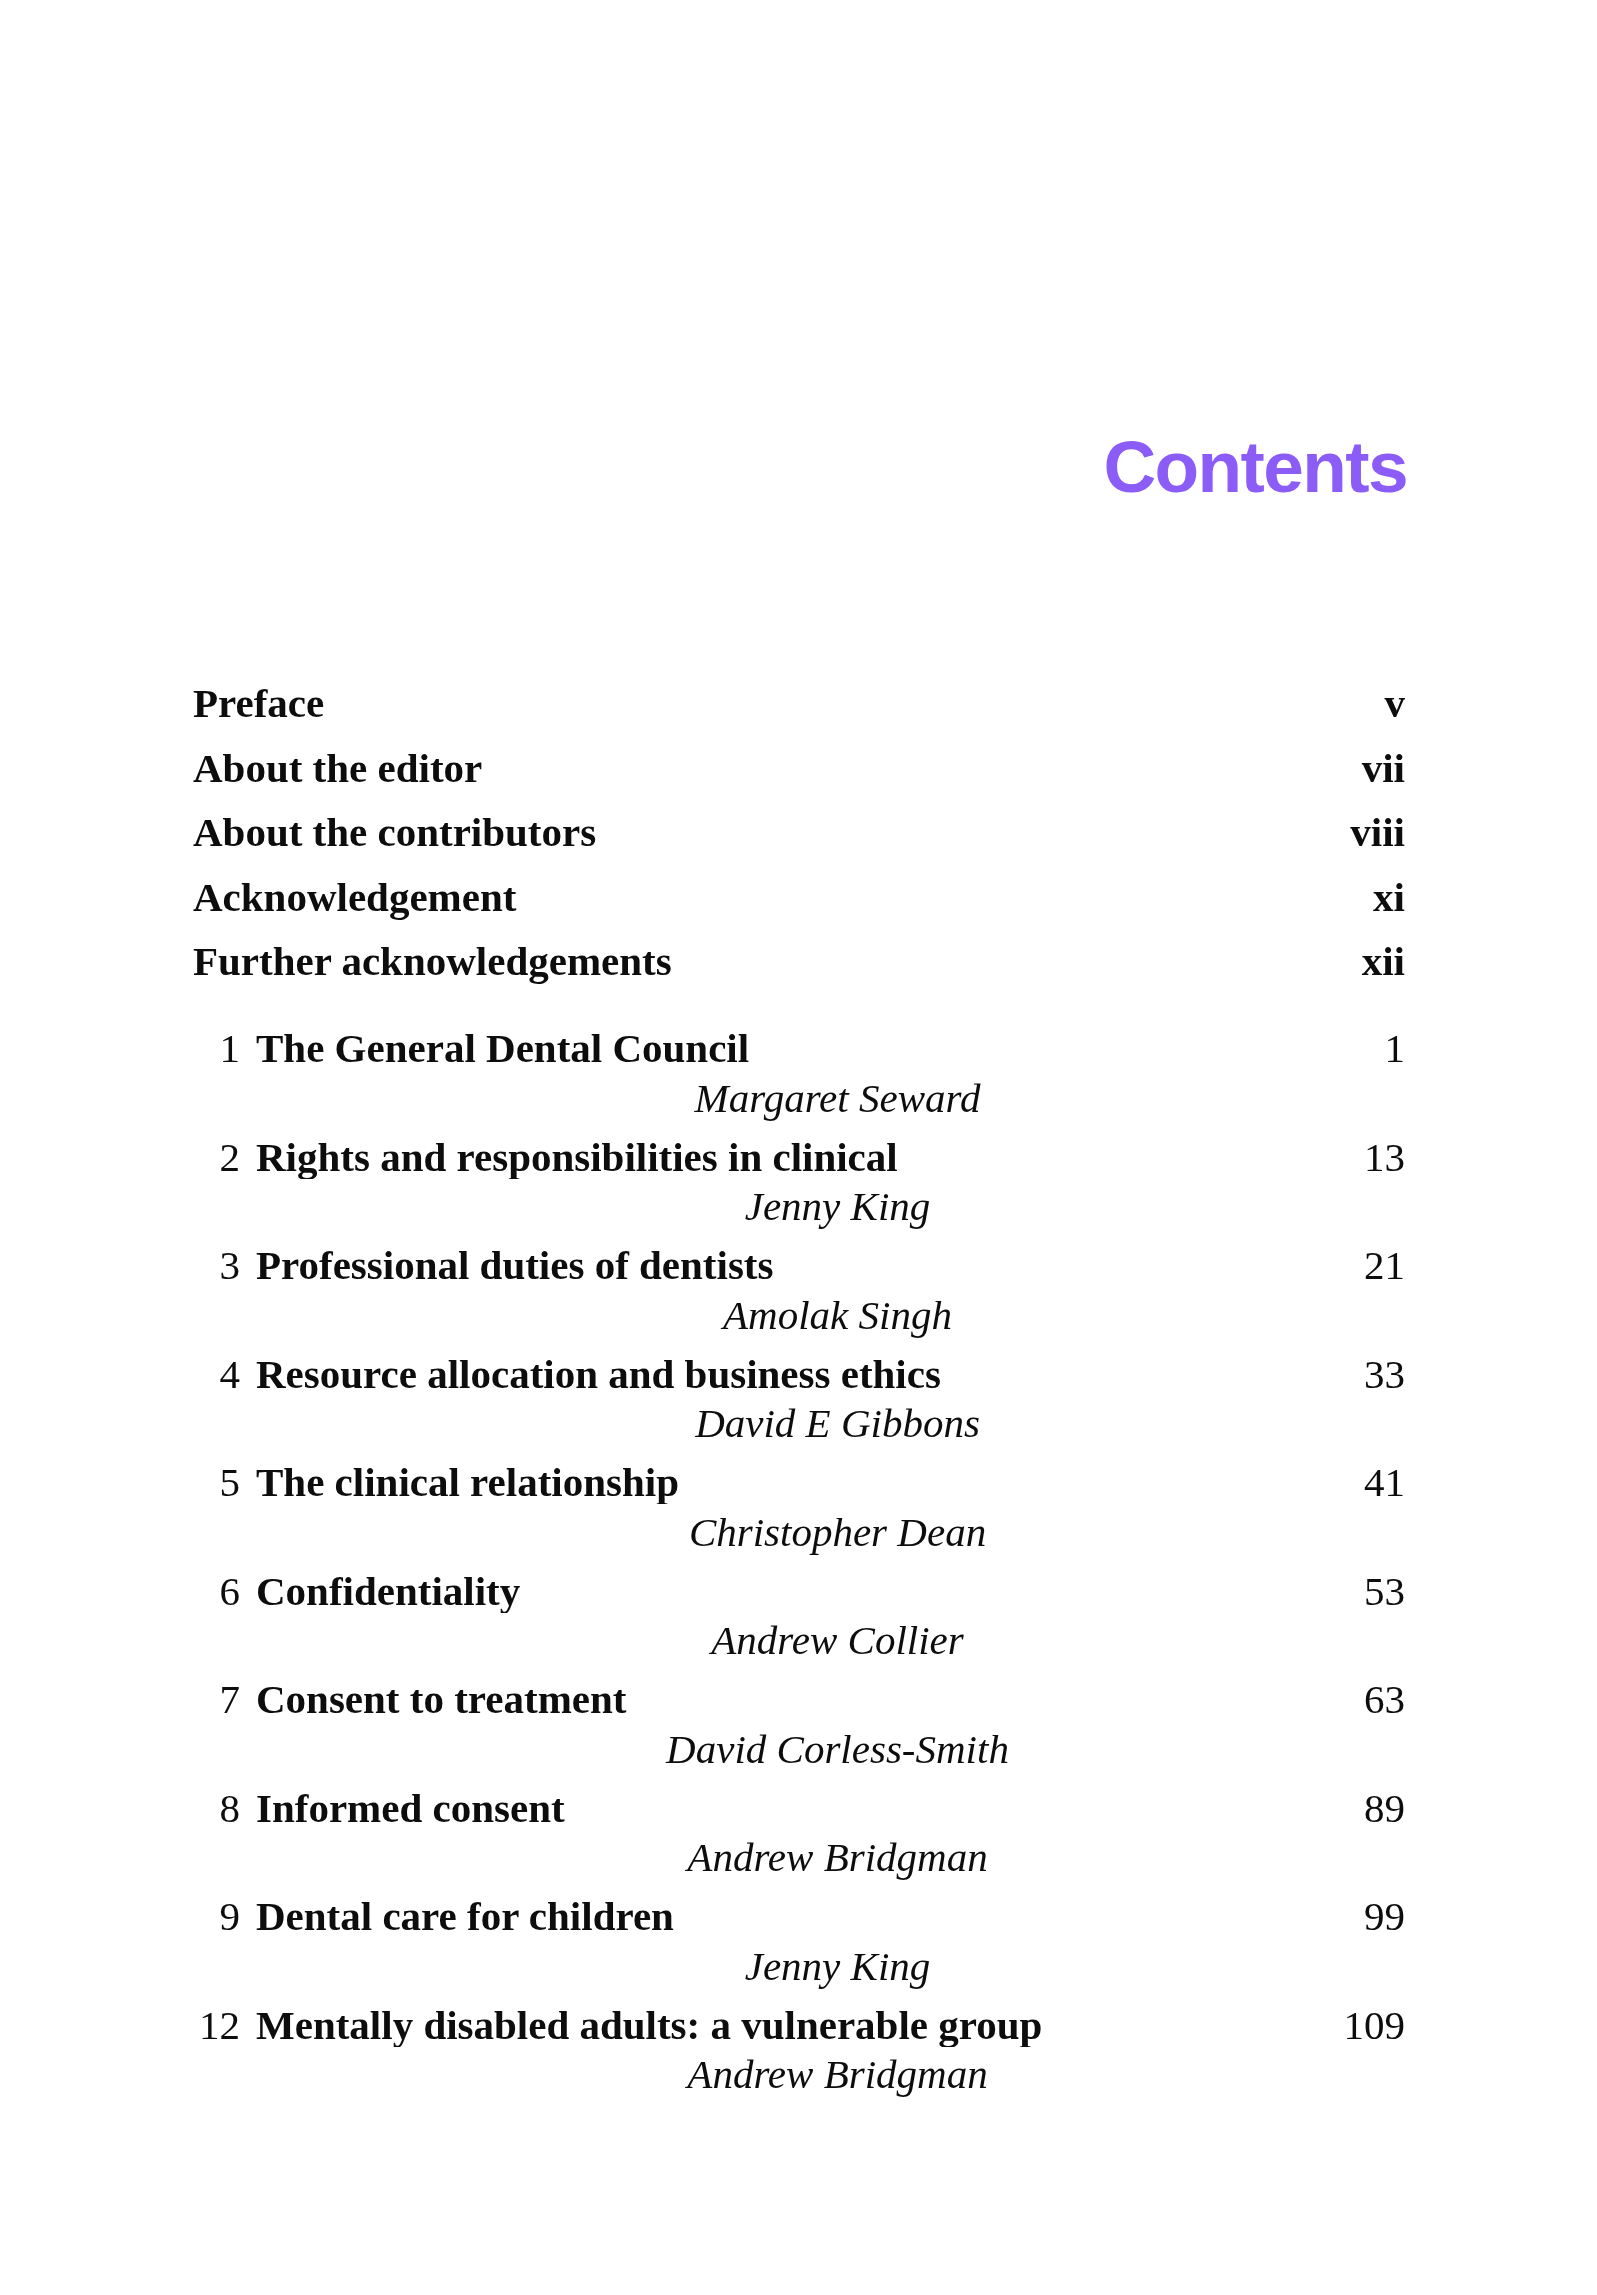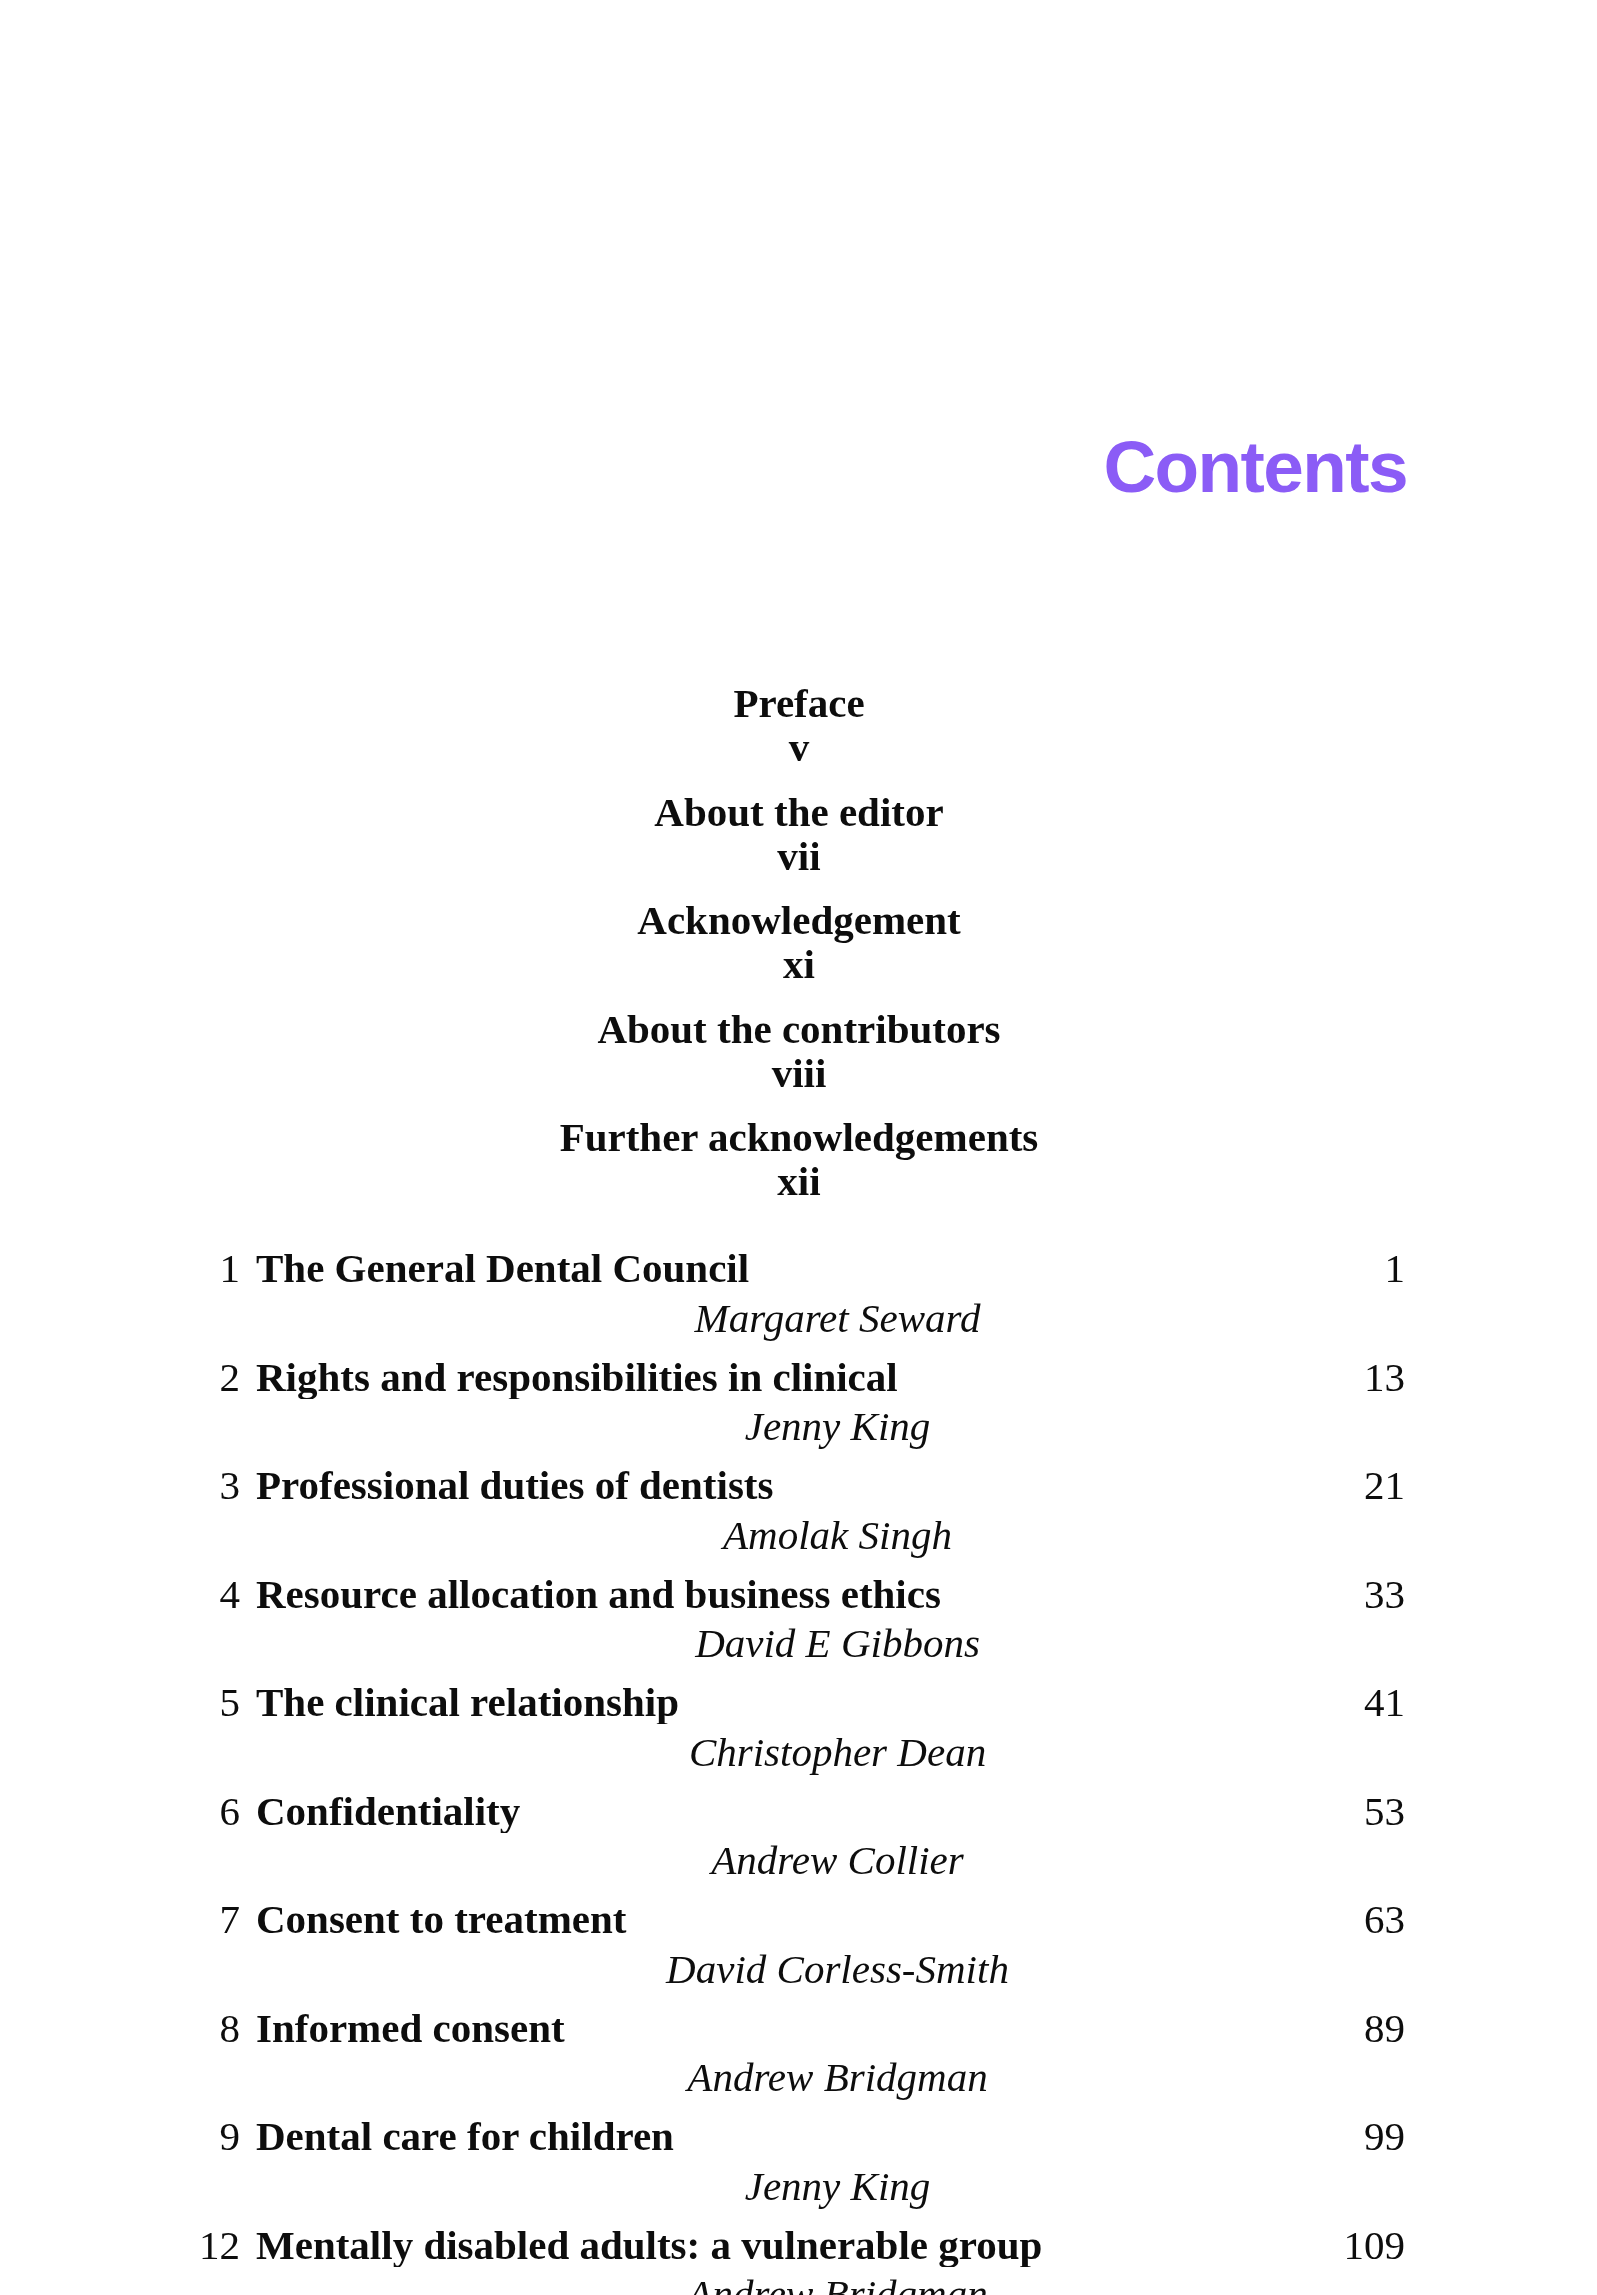--- a/index.html
+++ b/index.html
@@ -28,25 +28,24 @@
     position: absolute;
     left: 193px;
     top: 681px;
     width: 1212px;
     font-size: 41px;
   }
   
   .fm-row {
     display: flex;
     justify-content: space-between;
-    align-items: center;
+    align-items: flex-start;
     line-height: 44px;
     margin-bottom: 20.6px;
     font-weight: bold;
-    flex-direction: column;
   }
   .fm-label { white-space: nowrap; }
   .fm-page  { white-space: nowrap; text-align: right; }
   
   .chapters { margin-top: 43px; }
   .chapter {
     margin-bottom: 15px;
   }
   .chapter-main {
     display: flex;
@@ -94,26 +93,26 @@
     <div>
       <div class="fm-row">
         <span class="fm-label">Preface</span>
         <span class="fm-page">v</span>
       </div>
       <div class="fm-row">
         <span class="fm-label">About the editor</span>
         <span class="fm-page">vii</span>
       </div>
       <div class="fm-row">
+        <span class="fm-label">About the contributors</span>
+        <span class="fm-page">viii</span>
+      </div>
+      <div class="fm-row">
         <span class="fm-label">Acknowledgement</span>
         <span class="fm-page">xi</span>
-      </div>
-      <div class="fm-row">
-        <span class="fm-label">About the contributors</span>
-        <span class="fm-page">viii</span>
       </div>
       <div class="fm-row">
         <span class="fm-label">Further acknowledgements</span>
         <span class="fm-page">xii</span>
       </div>
     </div>
 
     <div class="chapters">
 
       <div class="chapter">

